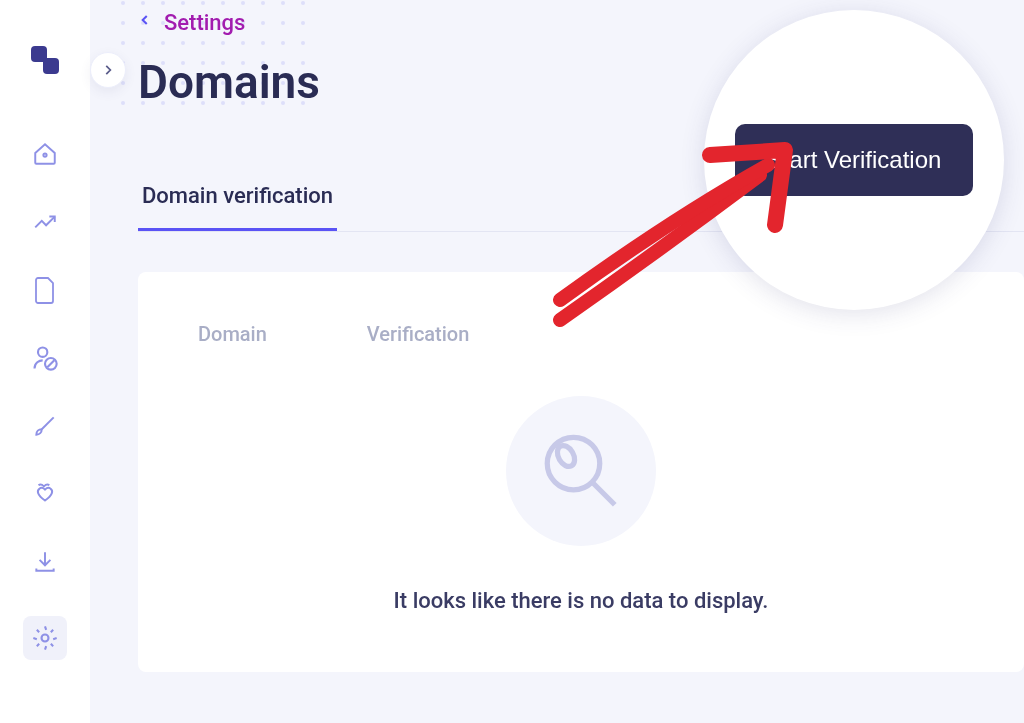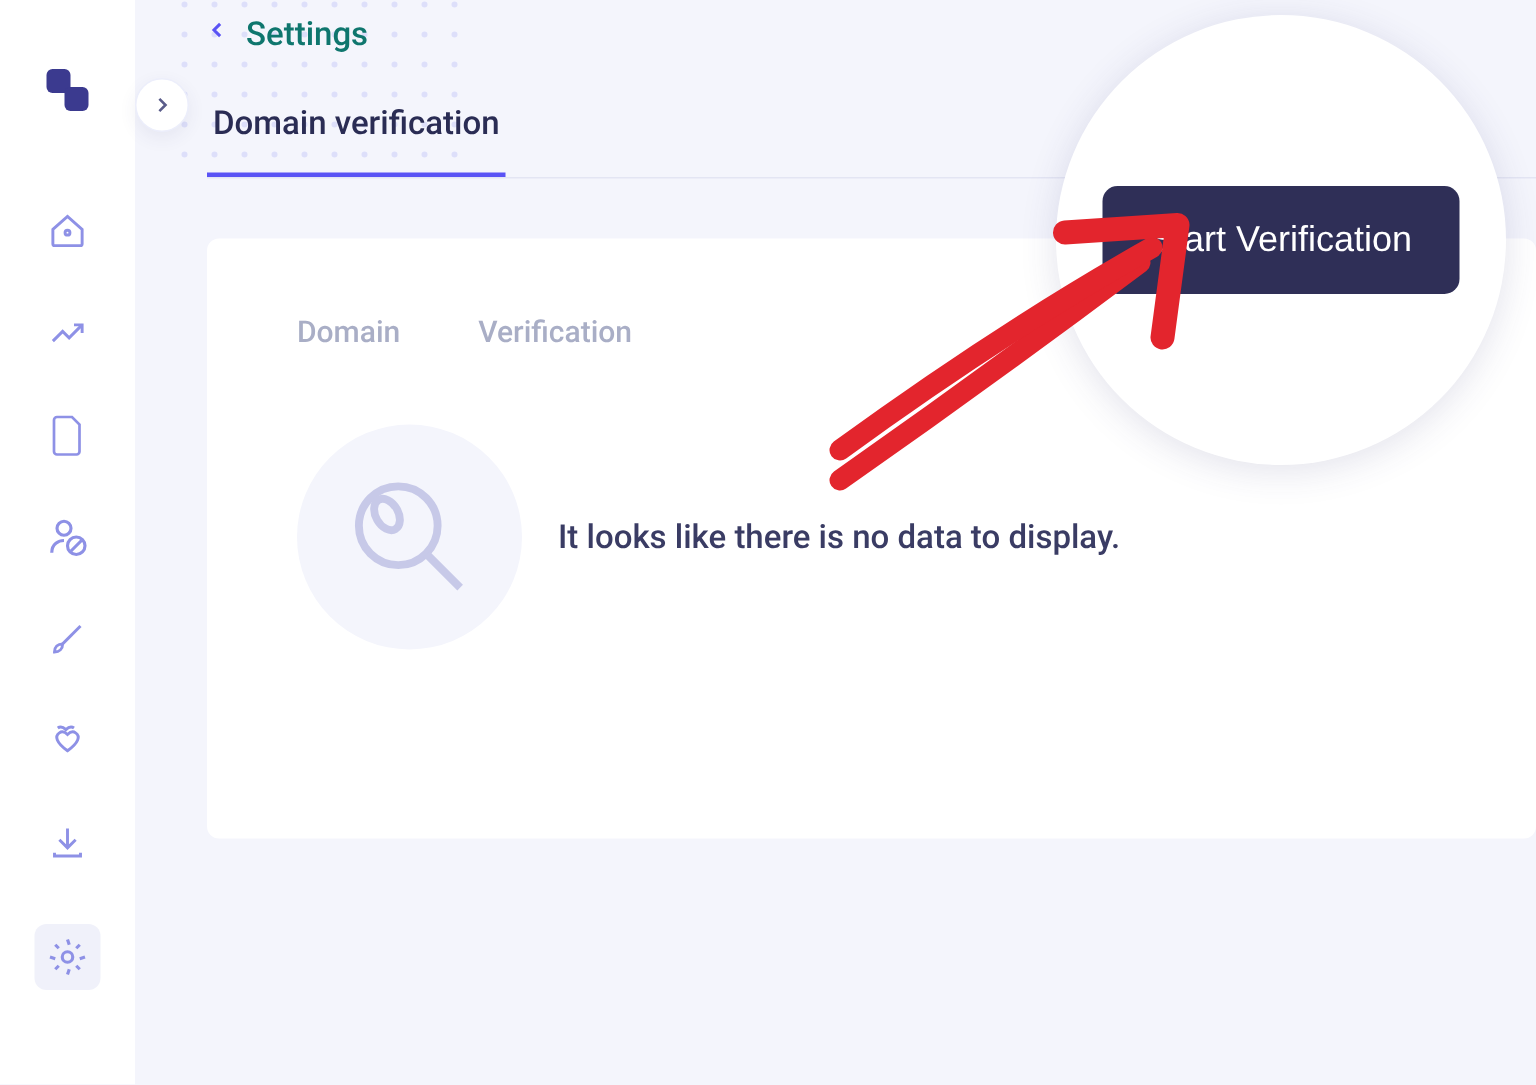--- a/index.html
+++ b/index.html
@@ -56,21 +56,21 @@
     position: absolute;
     left: 90px; top: 0;
     right: 0; bottom: 0;
     padding: 10px 0 0 48px;
   }
   .breadcrumb {
     display: flex; align-items: center; gap: 12px;
     margin-bottom: 20px;
   }
   .breadcrumb-chevron { color: #5a53f5; font-size: 22px; font-weight: 600; }
-  .breadcrumb-text { color: #0f766e; font-size: 22px; font-weight: 500; cursor: pointer; }
+  .breadcrumb-text { color: #a21caf; font-size: 22px; font-weight: 500; cursor: pointer; }
   .page-title {
     font-size: 46px;
     font-weight: 600;
     color: #2a2c54;
     margin-bottom: 60px;
   }
   .action-circle {
     position: absolute;
     top: 10px; right: 20px;
     width: 300px; height: 300px;
@@ -108,29 +108,29 @@
   }
   .card {
     margin-top: 40px;
     background: #fff;
     border-radius: 8px;
     padding: 50px 60px 20px 60px;
     min-height: 400px;
   }
   .table-headers {
     display: flex;
-    gap: 52px;
+    gap: 100px;
     color: #a9aec6;
     font-size: 20px;
     font-weight: 500;
     margin-bottom: 50px;
   }
   .empty-state {
-    display: flex; flex-direction: row; align-items: center;
-    gap: 24px;
+    display: flex; flex-direction: column; align-items: center;
+    gap: 42px;
   }
   .magnifier-circle {
     width: 150px; height: 150px;
     border-radius: 50%;
     background: #f4f5fc;
     display: flex; align-items: center; justify-content: center;
   }
   .empty-text {
     font-size: 22px;
     font-weight: 500;
@@ -232,20 +232,21 @@
 <div class="main">
   <div class="breadcrumb">
     <span class="breadcrumb-chevron">
       <svg width="14" height="20" viewBox="0 0 24 24" fill="none" stroke="#5a53f5" stroke-width="3.5">
         <polyline points="15,5 8,12 15,19"></polyline>
       </svg>
     </span>
     <span class="breadcrumb-text">Settings</span>
   </div>
 
+  <h1 class="page-title">Domains</h1>
 
   <div class="action-circle">
     <button class="start-btn">Start Verification</button>
   </div>
 
   <div class="tabs">
     <div class="tab active">Domain verification</div>
   </div>
 
   <div class="card">

